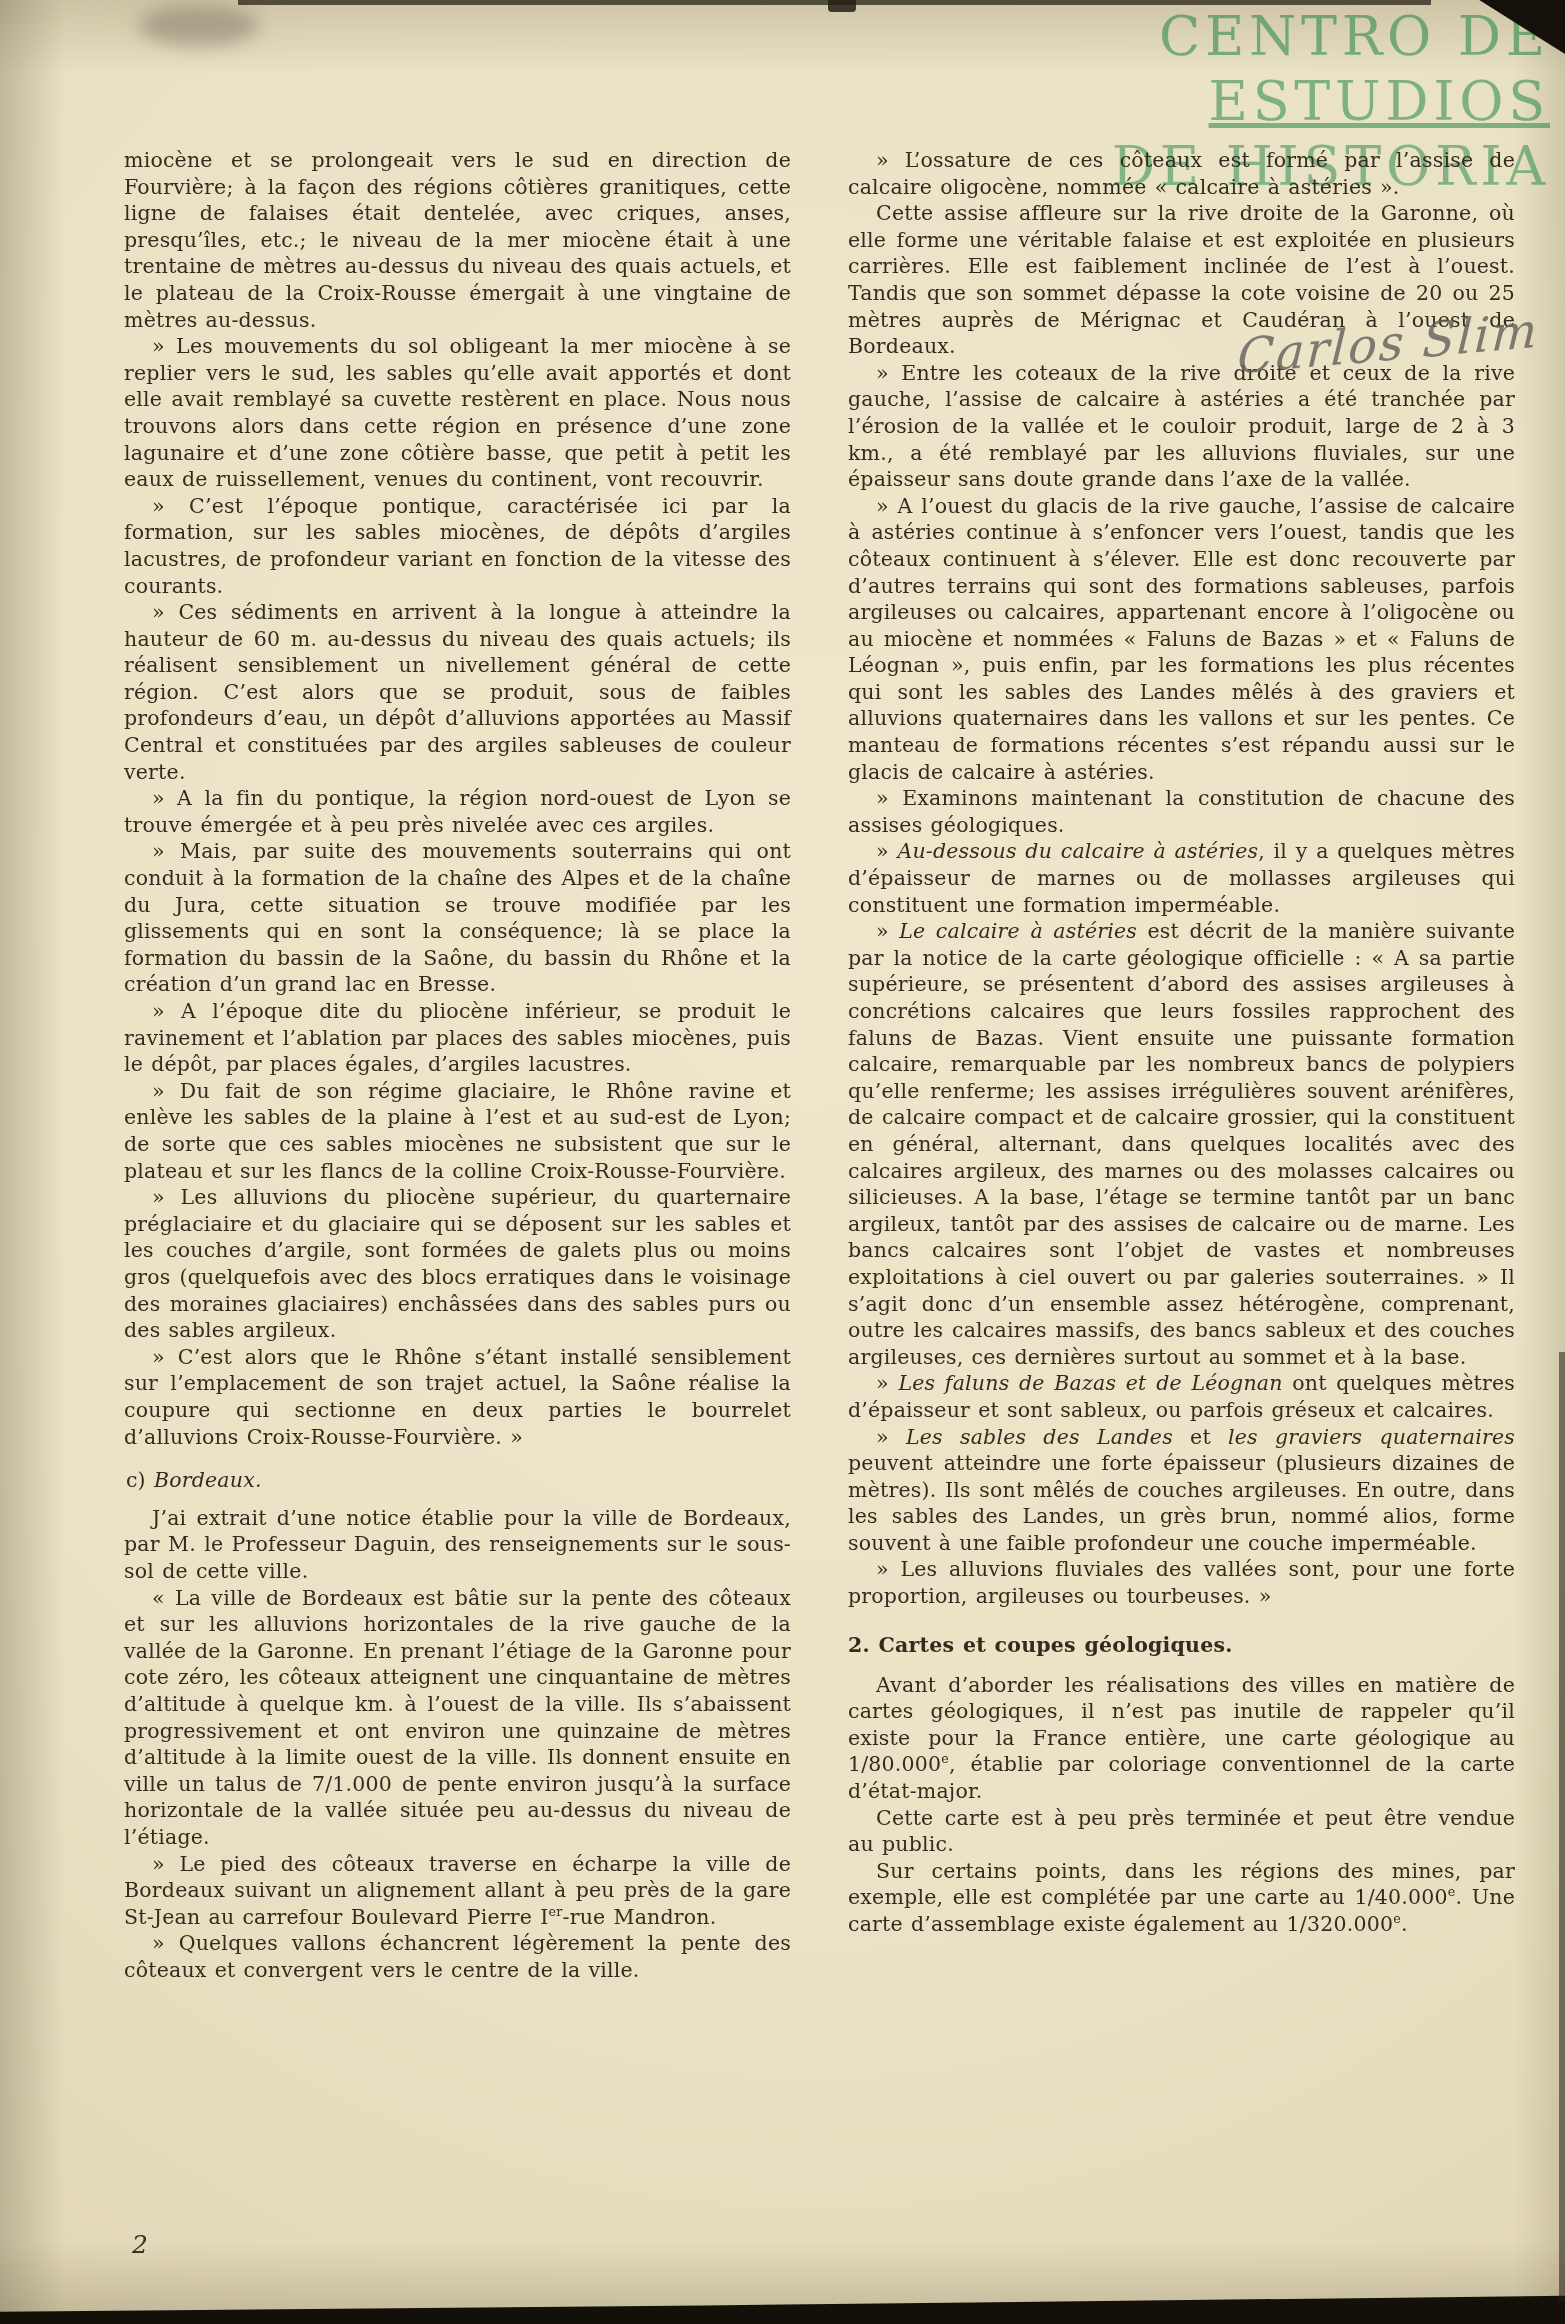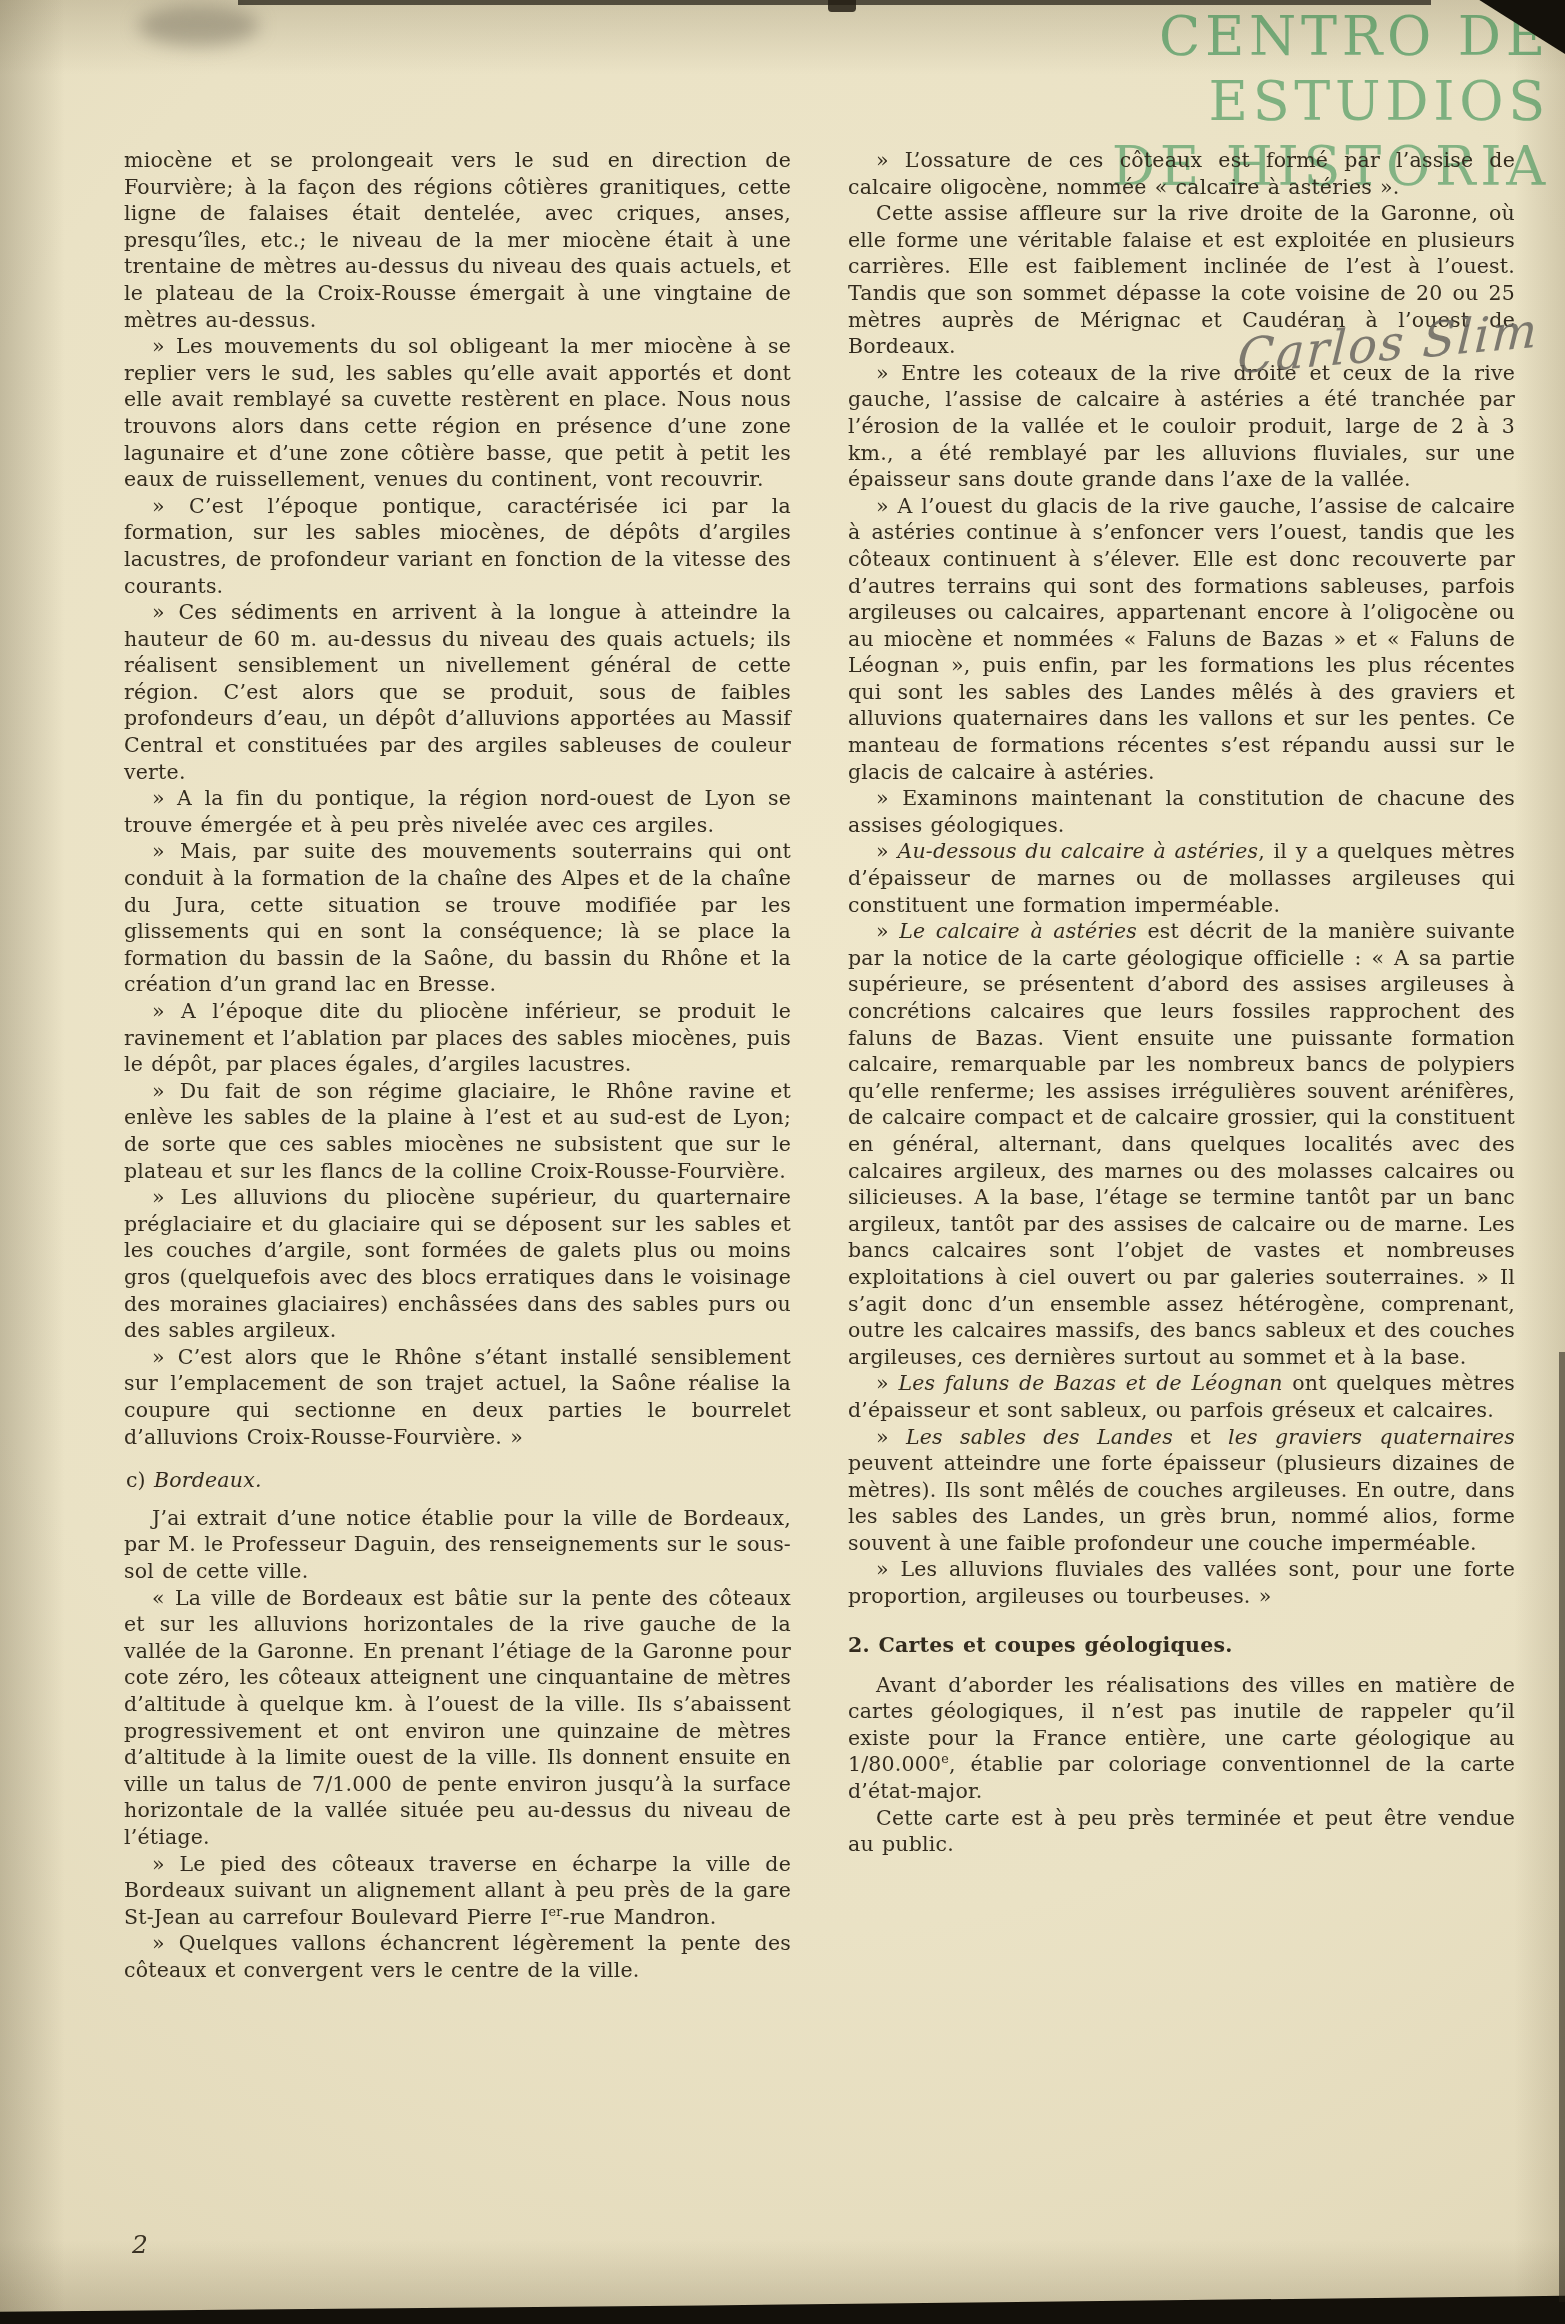--- a/index.html
+++ b/index.html
@@ -43,21 +43,21 @@
   sup { font-size: 0.62em; line-height: 0; }
   
   .watermark {
     position: absolute; top: 3.7px; right: 15px; z-index: 1;
     text-align: right;
     font-family: "DejaVu Serif", serif;
     font-size: 54px; line-height: 65px; letter-spacing: 4.7px;
     color: #15803d;
   }
   .watermark .wm-line:nth-child(1) { opacity: 0.52; }
-  .watermark .wm-line:nth-child(2) { opacity: 0.50; }
+  .watermark .wm-line:nth-child(2) { opacity: 0.50; text-decoration: underline; }
   .watermark .wm-line:nth-child(3) { opacity: 0.48; margin-left: 36px; }
   .watermark .wm-line:nth-child(4) { opacity: 0.20; }
   .watermark .wm-line:nth-child(5) { opacity: 0.15; }
   .signature {
     position: absolute; right: 26px; top: 315px; z-index: 3;
     font-family: "DejaVu Serif", serif; font-style: italic;
     font-size: 48px; letter-spacing: 1.9px;
     color: rgba(100, 98, 92, 0.82);
     transform: rotate(-5deg) skewX(-8deg);
   }
@@ -136,20 +136,21 @@
       <p class="para"><span>» A l’ouest du glacis de la rive gauche, l’assise de calcaire à astéries continue à s’enfoncer vers l’ouest, tandis que les côteaux continuent à s’élever. Elle est donc recouverte par d’autres terrains qui sont des formations sableuses, parfois argileuses ou calcaires, appartenant encore à l’oligocène ou au miocène et nommées « Faluns de Bazas » et « Faluns de Léognan », puis enfin, par les formations les plus récentes qui sont les sables des Landes mêlés à des graviers et alluvions quaternaires dans les vallons et sur les pentes. Ce manteau de formations récentes s’est répandu aussi sur le glacis de calcaire à astéries.</span></p>
       <p class="para"><span>» Examinons maintenant la constitution de chacune des assises géologiques.</span></p>
       <p class="para"><span>» </span><span class="italic">Au-dessous du calcaire à astéries</span><span>, il y a quelques mètres d’épaisseur de marnes ou de mollasses argileuses qui constituent une formation imperméable.</span></p>
       <p class="para"><span>» </span><span class="italic">Le calcaire à astéries</span><span> est décrit de la manière suivante par la notice de la carte géologique officielle : « A sa partie supérieure, se présentent d’abord des assises argileuses à concrétions calcaires que leurs fossiles rapprochent des faluns de Bazas. Vient ensuite une puissante formation calcaire, remarquable par les nombreux bancs de polypiers qu’elle renferme; les assises irrégulières souvent arénifères, de calcaire compact et de calcaire grossier, qui la constituent en général, alternant, dans quelques localités avec des calcaires argileux, des marnes ou des molasses calcaires ou silicieuses. A la base, l’étage se termine tantôt par un banc argileux, tantôt par des assises de calcaire ou de marne. Les bancs calcaires sont l’objet de vastes et nombreuses exploitations à ciel ouvert ou par galeries souterraines. » Il s’agit donc d’un ensemble assez hétérogène, comprenant, outre les calcaires massifs, des bancs sableux et des couches argileuses, ces dernières surtout au sommet et à la base.</span></p>
       <p class="para"><span>» </span><span class="italic">Les faluns de Bazas et de Léognan</span><span> ont quelques mètres d’épaisseur et sont sableux, ou parfois gréseux et calcaires.</span></p>
       <p class="para"><span>» </span><span class="italic">Les sables des Landes</span><span> et </span><span class="italic">les graviers quaternaires</span><span> peuvent atteindre une forte épaisseur (plusieurs dizaines de mètres). Ils sont mêlés de couches argileuses. En outre, dans les sables des Landes, un grès brun, nommé alios, forme souvent à une faible profondeur une couche imperméable.</span></p>
       <p class="para"><span>» Les alluvions fluviales des vallées sont, pour une forte proportion, argileuses ou tourbeuses. »</span></p>
       <p class="para subhead"><span class="bold">2. Cartes et coupes géologiques.</span></p>
       <p class="para"><span>Avant d’aborder les réalisations des villes en matière de cartes géologiques, il n’est pas inutile de rappeler qu’il existe pour la France entière, une carte géologique au 1/80.000</span><sup>e</sup><span>, établie par coloriage conventionnel de la carte d’état-major.</span></p>
       <p class="para"><span>Cette carte est à peu près terminée et peut être vendue au public.</span></p>
+      <p class="para"><span>Sur certains points, dans les régions des mines, par exemple, elle est complétée par une carte au 1/40.000</span><sup>e</sup><span>. Une carte d’assemblage existe également au 1/320.000</span><sup>e</sup><span>.</span></p>
     </div>
 </div>
 
 <div class="page-number">2</div>
 
 <div class="artifact smudge-topleft"></div>
 <div class="artifact top-edge"></div>
 <div class="artifact top-notch"></div>
 <div class="artifact corner-wedge"></div>
 <div class="artifact bottom-edge"></div>

